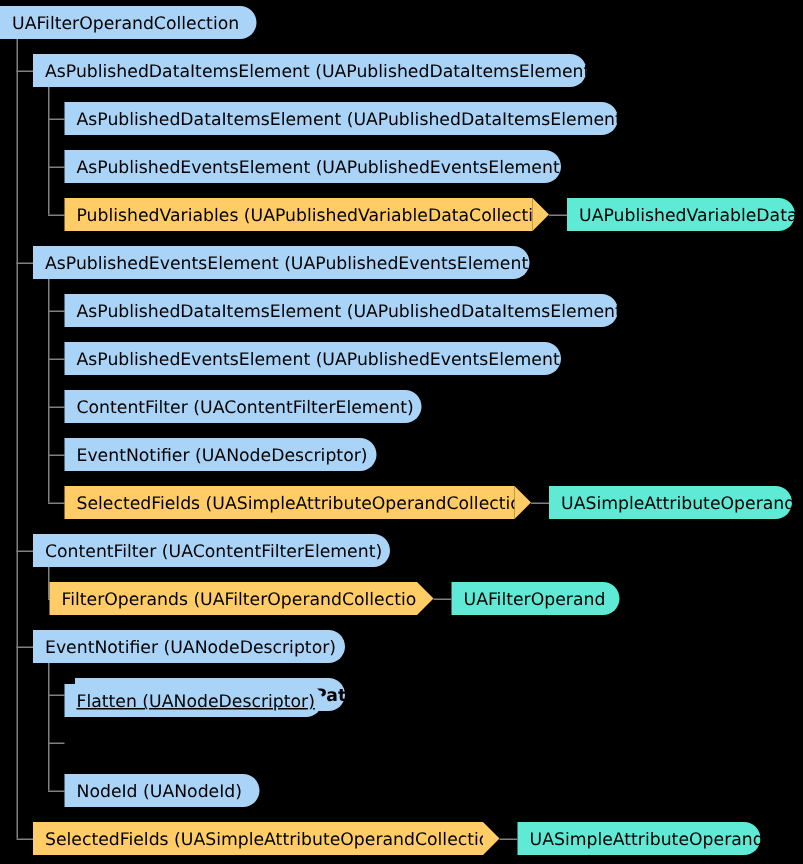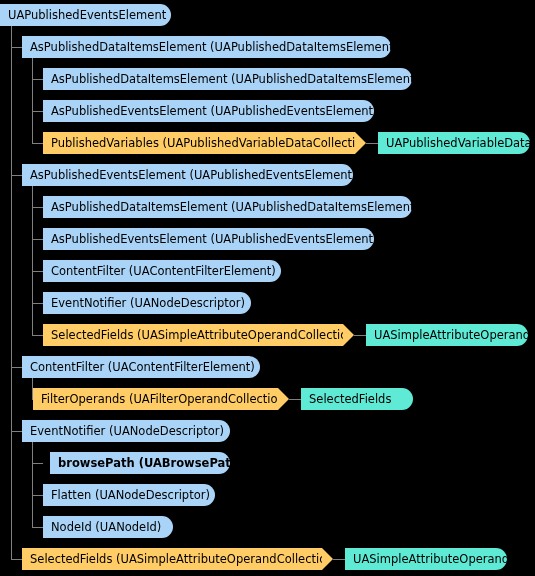--- a/index.html
+++ b/index.html
@@ -126,21 +126,21 @@
     <div class="elbow-h" style="left: 32px; top: 303px; width: 11px;"></div>
     <div class="elbow-h" style="left: 32px; top: 335px; width: 11px;"></div>
     <div class="elbow-h" style="left: 11px; top: 367px; width: 11px;"></div>
     <div class="elbow-h" style="left: 32px; top: 399px; width: 11px;"></div>
     <div class="elbow-h" style="left: 11px; top: 431px; width: 11px;"></div>
     <div class="elbow-h" style="left: 32px; top: 463px; width: 11px;"></div>
     <div class="elbow-h" style="left: 32px; top: 495px; width: 11px;"></div>
     <div class="elbow-h" style="left: 32px; top: 527px; width: 11px;"></div>
     <div class="elbow-h" style="left: 11px; top: 559px; width: 11px;"></div>
     <div class="node-row" style="top: 4px; left: 0px;">
-      <div class="node-box blue" style="width: 171px;">UAPublishedEventsElement</div>
+      <div class="node-box blue" style="width: 171px;">UAFilterOperandCollection</div>
     </div>
     <div class="node-row" style="top: 36px; left: 22px;">
       <div class="node-box blue" style="width: 369px;">AsPublishedDataItemsElement (UAPublishedDataItemsElement)</div>
     </div>
     <div class="node-row" style="top: 68px; left: 43px;">
       <div class="node-box blue" style="width: 369px;">AsPublishedDataItemsElement (UAPublishedDataItemsElement)</div>
     </div>
     <div class="node-row" style="top: 100px; left: 43px;">
       <div class="node-box blue" style="width: 331px;">AsPublishedEventsElement (UAPublishedEventsElement)</div>
     </div>
@@ -168,29 +168,29 @@
       <div class="node-box orange" style="width: 300px;">SelectedFields (UASimpleAttributeOperandCollection)</div>
       <div class="link-stub"></div>
       <div class="target-box" style="width: 162px;">UASimpleAttributeOperand</div>
     </div>
     <div class="node-row" style="top: 356px; left: 22px;">
       <div class="node-box blue" style="width: 238px;">ContentFilter (UAContentFilterElement)</div>
     </div>
     <div class="node-row" style="top: 388px; left: 33px;">
       <div class="node-box orange" style="width: 245px;">FilterOperands (UAFilterOperandCollection)</div>
       <div class="link-stub"></div>
-      <div class="target-box" style="width: 112px;">SelectedFields</div>
+      <div class="target-box" style="width: 112px;">UAFilterOperand</div>
     </div>
     <div class="node-row" style="top: 420px; left: 22px;">
       <div class="node-box blue" style="width: 208px;">EventNotifier (UANodeDescriptor)</div>
     </div>
     <div class="node-row" style="top: 452px; left: 50px; font-weight: bold;">
       <div class="node-box blue" style="width: 180px;">browsePath (UABrowsePath)</div>
     </div>
-    <div class="node-row" style="top: 484px; left: 43px;">
+    <div class="node-row" style="top: 456px; left: 43px; text-decoration: underline;">
       <div class="node-box blue" style="width: 172px;">Flatten (UANodeDescriptor)</div>
     </div>
     <div class="node-row" style="top: 516px; left: 43px;">
       <div class="node-box blue" style="width: 130px;">NodeId (UANodeId)</div>
     </div>
     <div class="node-row" style="top: 548px; left: 22px;">
       <div class="node-box orange" style="width: 300px;">SelectedFields (UASimpleAttributeOperandCollection)</div>
       <div class="link-stub"></div>
       <div class="target-box" style="width: 162px;">UASimpleAttributeOperand</div>
     </div>

